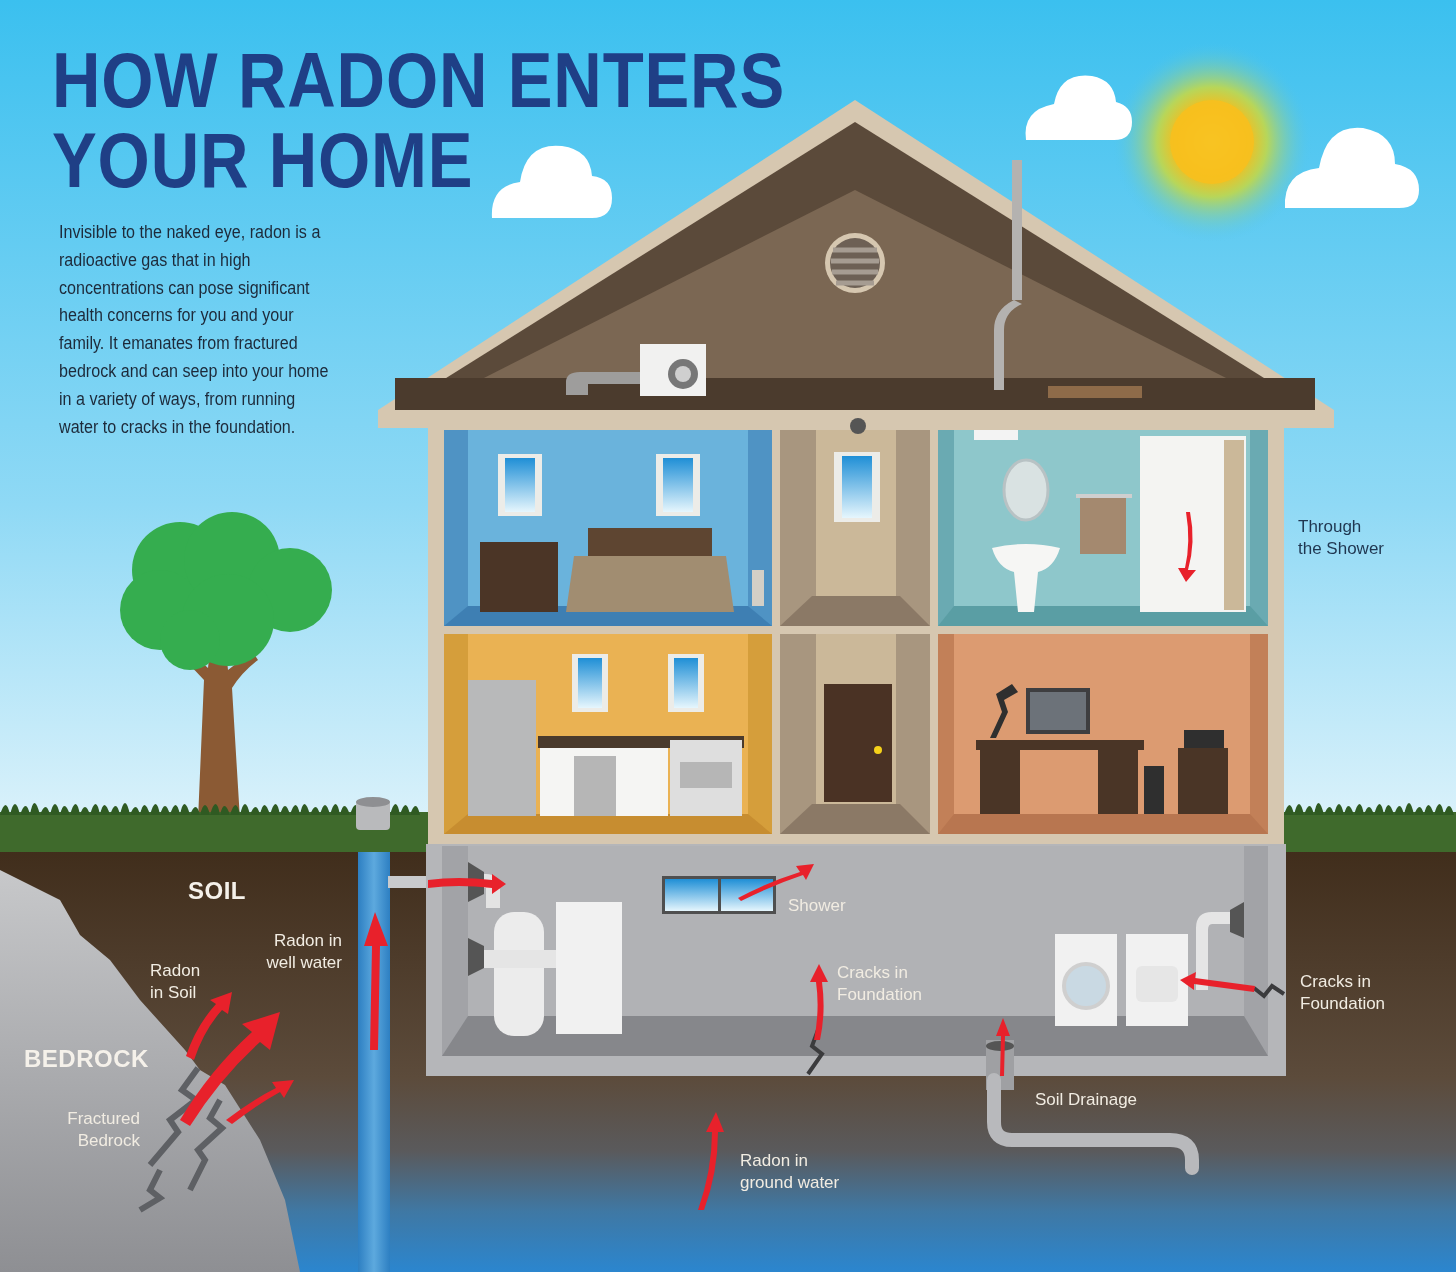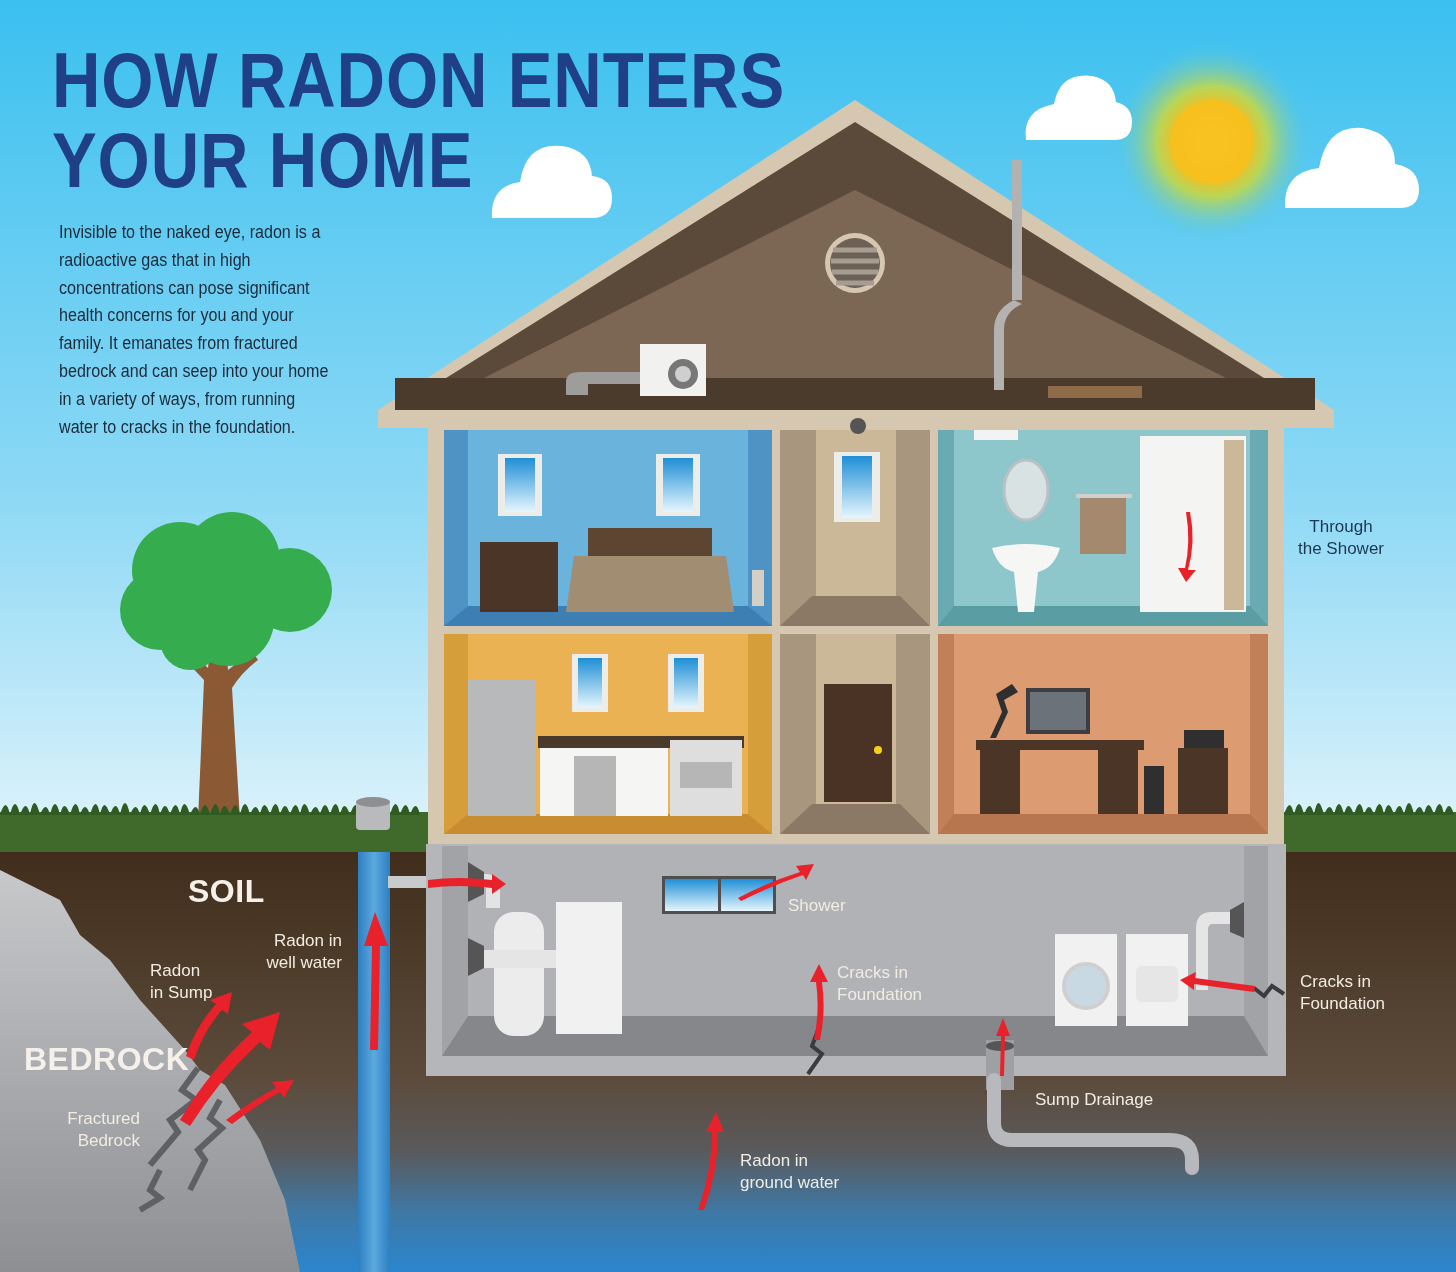--- a/index.html
+++ b/index.html
@@ -2,23 +2,23 @@
 <html><head>
 <meta charset="utf-8">
 <style>
   html, body { margin:0; padding:0; }
   body { width:1456px; height:1272px; overflow:hidden; font-family:"DejaVu Sans Condensed","DejaVu Sans", sans-serif; }
   #stage { position:relative; width:1456px; height:1272px; overflow:hidden; }
   svg#art { position:absolute; left:0; top:0; }
   .title { position:absolute; left:52px; top:40px; color:#1f3f86; font-family:"Liberation Sans", sans-serif; font-weight:bold; font-size:78px; line-height:80px; letter-spacing:1px; transform:scaleX(0.86); transform-origin:left top; white-space:nowrap; }
   .intro { position:absolute; left:59px; top:219px; width:300px; color:#1d2a3a; font-family:"Liberation Sans", sans-serif; font-size:17.5px; line-height:27.8px; transform:scaleX(0.92); transform-origin:left top; }
   .lbl { position:absolute; font-family:"Liberation Sans", sans-serif; font-size:17px; line-height:22px; white-space:pre; }
-  .lbl.dark { color:#1f3650;text-align:center; }
+  .lbl.dark { color:#1f3650; }
   .lbl.light { color:#f1ece2; }
-  .lbl.big { font-weight:bold; font-size:32px; color:#f5f1ea; letter-spacing:0.5px; }
+  .lbl.big { font-weight:bold; font-size:24px; color:#f5f1ea; letter-spacing:0.5px; }
   .lbl.r { text-align:right; }
 </style>
 </head>
 <body>
 
 <div id="stage">
 <svg id="art" width="1456" height="1272" viewBox="0 0 1456 1272" xmlns="http://www.w3.org/2000/svg">
   <defs>
     <linearGradient id="sky" x1="0" y1="0" x2="0" y2="1">
       <stop offset="0" stop-color="#3bc0ef"></stop>
@@ -258,27 +258,27 @@
 <div class="intro">Invisible to the naked eye, radon is a radioactive gas that in high concentrations can pose significant health concerns for you and your family. It emanates from fractured bedrock and can seep into your home in a variety of ways, from running water to cracks in the foundation.</div>
 
 <div class="lbl dark" style="left:1298px;top:516px;">Through
 the Shower</div>
 
 <div class="lbl big" style="left:188px;top:880px;">SOIL</div>
 <div class="lbl big" style="left:24px;top:1048px;">BEDROCK</div>
 <div class="lbl big" style="left:476px;top:1277px;">GROUNDWATER</div>
 
 <div class="lbl light" style="left:150px;top:960px;">Radon
-in Sump</div>
+in Soil</div>
 <div class="lbl light r" style="left:256px;top:930px;width:86px;">Radon in
 well water</div>
 <div class="lbl light r" style="left:54px;top:1108px;width:86px;">Fractured
 Bedrock</div>
 
 <div class="lbl light" style="left:788px;top:895px;">Shower</div>
 <div class="lbl light" style="left:837px;top:962px;">Cracks in
 Foundation</div>
 <div class="lbl light" style="left:1300px;top:971px;">Cracks in
 Foundation</div>
-<div class="lbl light" style="left:1035px;top:1089px;">Sump Drainage</div>
+<div class="lbl light" style="left:1035px;top:1089px;">Soil Drainage</div>
 <div class="lbl light" style="left:740px;top:1150px;">Radon in
 ground water</div>
 </div>
 
 </body></html>

